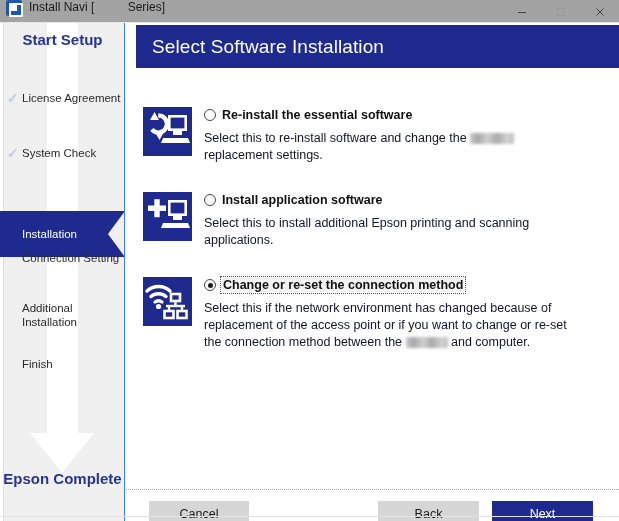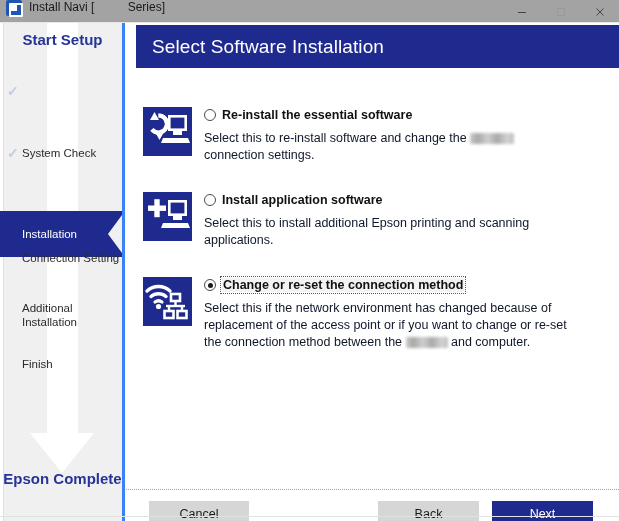--- a/index.html
+++ b/index.html
@@ -63,21 +63,21 @@
     color: #444; font-size: 12px;
     line-height: 1;
   }
   .win-btn svg { display: block; }
 
   
   .sidebar {
     position: absolute; left: 0; top: 23px;
     width: 125px; height: 498px;
     background: #f0f0f0;
-    border-right: 3px solid #3b82f6;
+    border-right: 1px solid #3b82f6;
     overflow: hidden;
   }
   
   .arrow-shaft {
     position: absolute;
     left: 47px; top: 0;
     width: 31px; height: 416px;
     background: #ffffff;
   }
   .arrow-head {
@@ -306,20 +306,21 @@
 
   <div class="sidebar">
     <div class="left-edge"></div>
     <div class="arrow-shaft"></div>
     <div class="arrow-head"></div>
 
     <div class="rail-head" style="top:8px;">Start Setup</div>
 
     <div class="rail-item" style="top:68px;">
       <span class="rail-check">✓</span>
+      <span class="rail-label">License Agreement</span>
     </div>
 
     <div class="rail-item" style="top:123px;">
       <span class="rail-check">✓</span>
       <span class="rail-label">System Check</span>
     </div>
 
     <div class="rail-active">
       <div class="rail-active-inner">
         <span class="rail-label">Installation</span>
@@ -365,21 +366,21 @@
             </svg>
           </div>
         </div>
         <div class="opt-body">
           <div class="opt-head">
             <span class="radio"></span>
             <span class="opt-label">Re-install the essential software</span>
           </div>
           <div class="opt-desc">
             <span>Select this to re-install software and change the </span><span class="redacted" style="width:44px"></span><br>
-            <span>connection settings.</span>
+            <span>replacement settings.</span>
           </div>
         </div>
       </div>
 
       <div class="option" style="top:123px;">
         <div class="opt-icon">
           <div class="ic">
             <svg viewBox="0 0 49 49">
               <rect x="25" y="8" width="19" height="16" fill="#ffffff"></rect>
               <rect x="27.6" y="10.6" width="13.8" height="10.8" fill="#1f2a8f"></rect>

